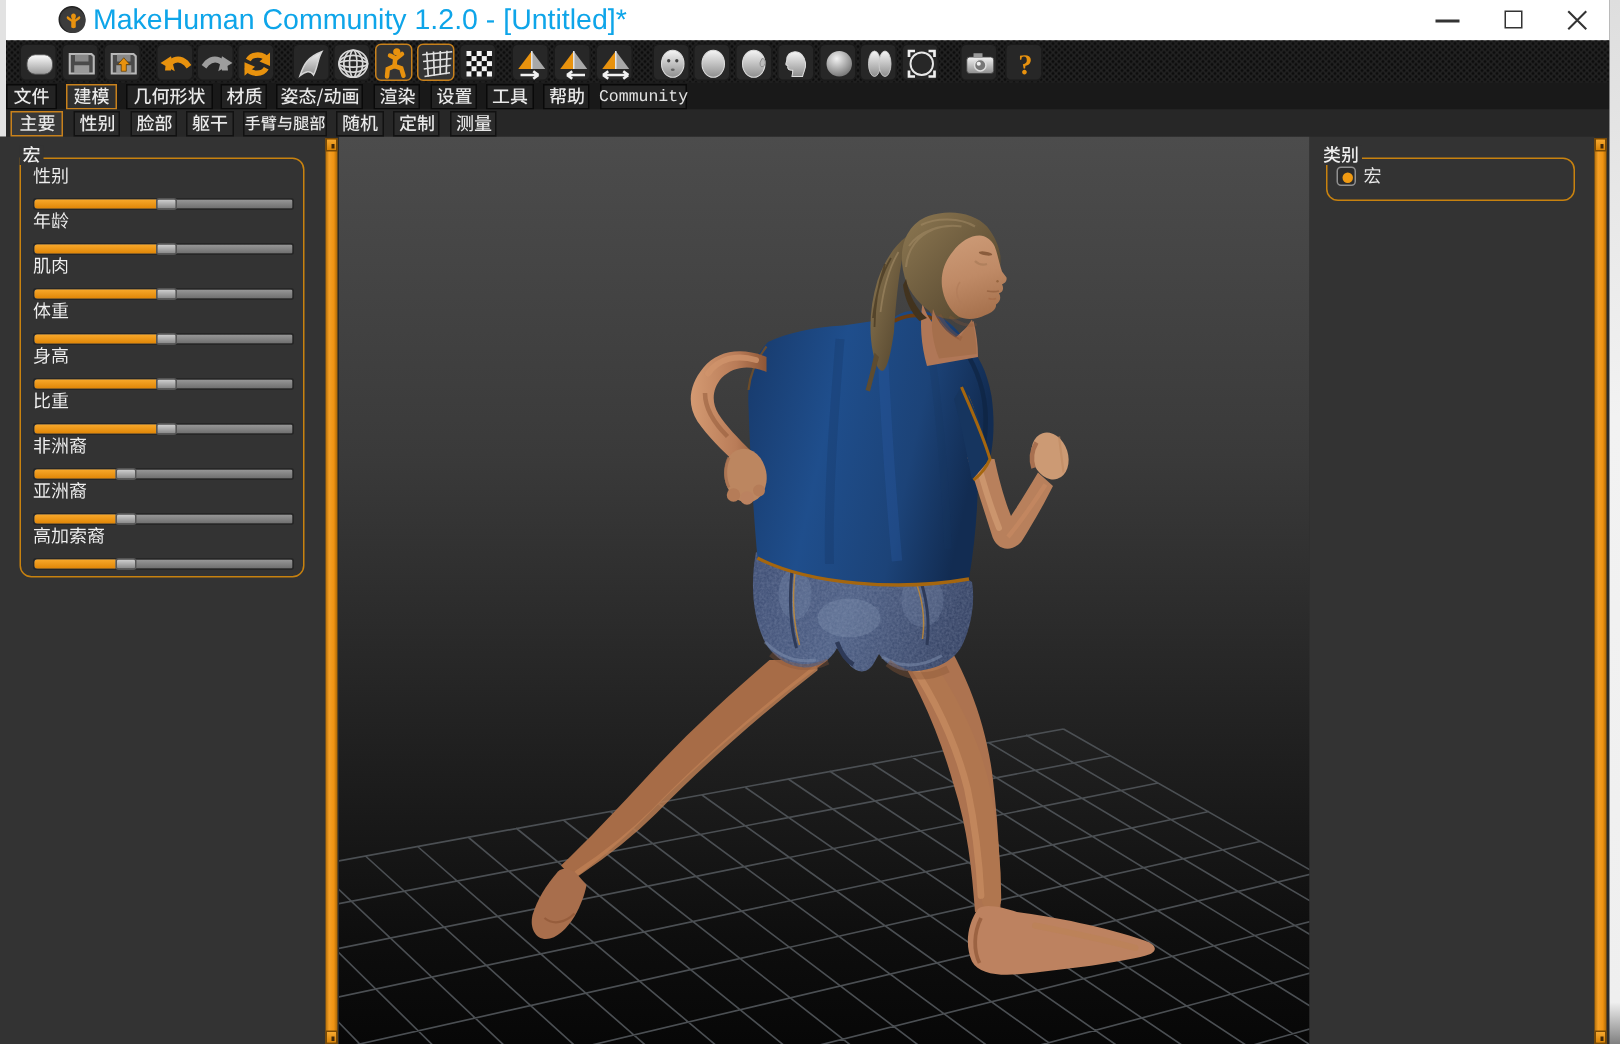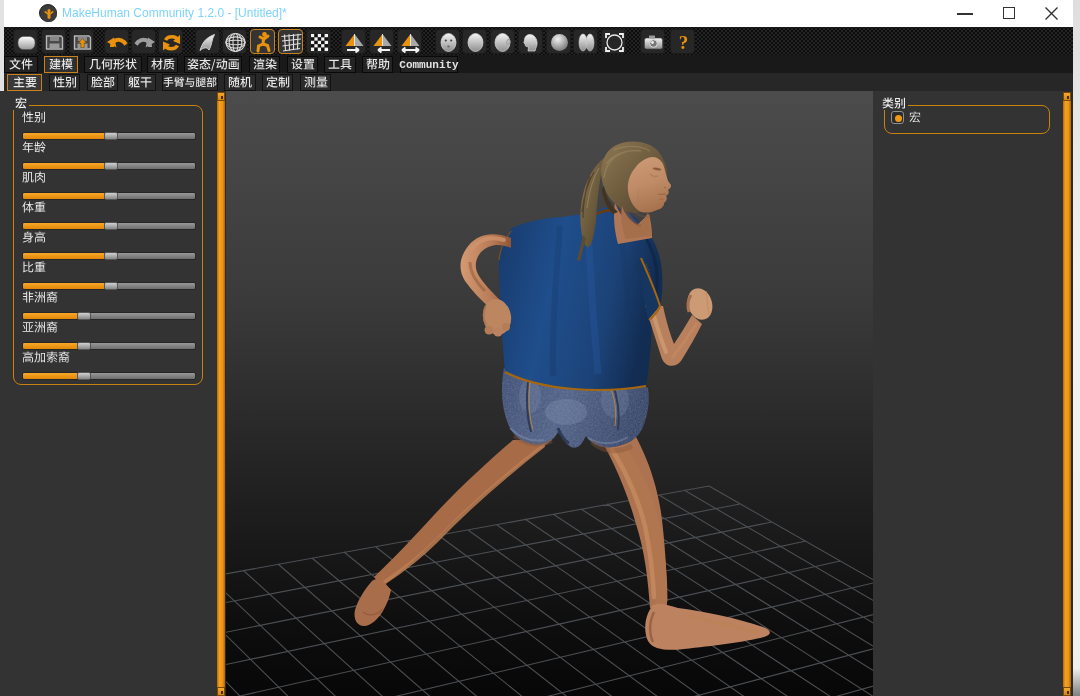--- a/index.html
+++ b/index.html
@@ -1,19 +1,19 @@
 <!DOCTYPE html>
 <html><head><meta charset="utf-8"><title>MakeHuman</title>
 <style>
 *{margin:0;padding:0;box-sizing:border-box}
 html,body{width:1080px;height:696px;overflow:hidden;background:#2b2b2b;
  font-family:"Liberation Sans",sans-serif;}
 .abs{position:absolute}
 #titlebar{left:0;top:0;width:1073px;height:27px;background:#fff;}
-#titletext{left:62px;top:0;height:44px;line-height:27px;font-size:12px;color:#7dd3fc;}
+#titletext{left:62px;top:0;height:44px;line-height:27px;font-size:19px;color:#0ea5e9;}
 #appicon{left:39px;top:4px;width:18px;height:18px;border-radius:50%;background:#3a3a3a;border:1px solid #222;}
 #lstrip{left:0;top:0;width:4px;height:91px;background:#e2e2e2;}
 #rstrip{left:1073px;top:0;width:7px;height:696px;background:linear-gradient(#dedede,#f2f2f2 40%,#efefef 96%,#808080);}
 #toolbar{left:0;top:27px;width:1073px;height:28px;background-color:#232323;
  background-image:radial-gradient(#0d0d0d 1px,transparent 1.1px),radial-gradient(#0d0d0d 1px,transparent 1.1px);
  background-size:4px 4px;background-position:0 0,2px 2px;}
 .tbtn{position:absolute;top:2px;width:25px;height:25px;background:#272727;border:1px solid #1b1b1b;border-radius:4px;}
 .tbtn.on{border:1px solid #c8811c;background:#343434;}
 .tbtn svg{position:absolute;left:0;top:0}
 #menubar{left:0;top:55px;width:1073px;height:18px;background:#191919;}
@@ -513,21 +513,21 @@
       <svg width="24" height="13" viewBox="0 0 24 13">
         <path d="M0.6 9.6V10.7H11.4V9.6H6.6V2.9H10.8V1.7H1.2V2.9H5.3V9.6Z M14.5 1.0V7.9H12.6V9.0H15.8C15.1 9.6 13.6 10.3 12.4 10.8C12.7 11.0 13.1 11.4 13.3 11.6C14.5 11.1 15.9 10.3 16.9 9.6L15.9 9.0H19.8L19.1 9.7C20.4 10.2 21.9 11.0 22.7 11.6L23.6 10.7C22.8 10.2 21.4 9.5 20.1 9.0H23.4V7.9H21.6V1.0ZM15.6 7.9V7.0H20.5V7.9ZM15.6 3.6H20.5V4.5H15.6ZM15.6 2.8V1.9H20.5V2.8ZM15.6 5.3H20.5V6.2H15.6Z" fill="#e8e8e8"></path>
       </svg>
     </div>
     <div class="tab" style="left:362px;width:31px">
       <svg width="24" height="13" viewBox="0 0 24 13">
         <path d="M5.4 6.4V7.4H1.9C3.0 6.9 3.7 6.2 4.0 5.5H6.5V4.6H4.3L4.3 4.2V3.8H6.1V3.0H4.3V2.2H6.4V1.3H4.3V0.4H3.1V1.3H0.7V2.2H3.1V3.0H1.0V3.8H3.1V4.2C3.1 4.3 3.1 4.5 3.1 4.6H0.6V5.5H2.7C2.3 6.0 1.7 6.5 0.7 6.7C1.0 6.9 1.3 7.3 1.5 7.5L1.7 7.5V10.9H2.9V8.4H5.4V11.5H6.6V8.4H9.3V9.8C9.3 9.9 9.3 9.9 9.1 9.9C8.9 10.0 8.1 10.0 7.5 9.9C7.6 10.2 7.8 10.6 7.9 10.9C8.8 10.9 9.5 10.9 9.9 10.8C10.3 10.6 10.5 10.3 10.5 9.8V7.4H6.6V6.4ZM6.9 0.9V6.9H8.0V1.9H9.7C9.4 2.4 9.1 2.9 8.8 3.4C9.8 4.0 10.1 4.5 10.1 4.9C10.1 5.1 10.1 5.3 9.9 5.4C9.7 5.4 9.5 5.4 9.4 5.4C9.0 5.5 8.7 5.5 8.2 5.4C8.4 5.7 8.5 6.1 8.6 6.4C9.0 6.4 9.5 6.4 9.9 6.4C10.2 6.3 10.4 6.3 10.7 6.1C11.1 5.9 11.3 5.5 11.3 5.0C11.3 4.5 10.9 3.9 10.0 3.3C10.4 2.7 10.9 2.0 11.4 1.3L10.6 0.9L10.4 0.9Z M19.4 0.4C19.4 1.4 19.4 2.2 19.4 3.1H17.6V4.2H19.4C19.2 7.0 18.6 9.3 16.4 10.7C16.7 10.9 17.1 11.3 17.2 11.6C19.6 10.0 20.3 7.3 20.5 4.2H22.1C22.0 8.3 21.9 9.9 21.6 10.2C21.5 10.4 21.3 10.4 21.1 10.4C20.9 10.4 20.3 10.4 19.7 10.4C19.8 10.7 20.0 11.1 20.0 11.5C20.6 11.5 21.3 11.5 21.6 11.5C22.0 11.4 22.3 11.3 22.6 10.9C23.0 10.4 23.1 8.7 23.2 3.6C23.2 3.5 23.2 3.1 23.2 3.1H20.5C20.5 2.2 20.5 1.3 20.5 0.4ZM12.4 9.2 12.6 10.4C14.0 10.1 16.1 9.6 18.0 9.1L17.8 8.1L17.3 8.2V1.0H13.2V9.1ZM14.2 8.9V7.1H16.2V8.5ZM14.2 4.5H16.2V6.1H14.2ZM14.2 3.5V2.0H16.2V3.5Z" fill="#e8e8e8"></path>
       </svg>
     </div>
     <div class="tab" style="left:400px;width:58px">
-      <span style="font-family:'Liberation Mono',monospace;font-size:11px;font-weight:bold;color:#e2e2e2;letter-spacing:0">Community</span>
+      <span style="font-family:'Liberation Mono',monospace;font-size:11px;font-weight:normal;color:#e2e2e2;letter-spacing:0">Community</span>
     </div>
   </div>
 <div class="abs" id="subbar">
     <div class="tab on" style="left:7px;width:35px">
       <svg width="24" height="13" viewBox="0 0 24 13">
         <path d="M4.3 1.1C5.0 1.6 5.8 2.2 6.3 2.8H1.2V3.9H5.4V6.3H1.8V7.4H5.4V10.1H0.6V11.2H11.4V10.1H6.6V7.4H10.3V6.3H6.6V3.9H10.8V2.8H6.9L7.5 2.3C7.0 1.8 6.0 1.0 5.3 0.4Z M19.9 7.9C19.5 8.5 19.0 8.9 18.4 9.3C17.7 9.1 16.8 8.9 16.0 8.7C16.2 8.5 16.4 8.2 16.7 7.9ZM13.4 2.8V6.0H16.5C16.4 6.3 16.2 6.6 16.0 6.9H12.6V7.9H15.3C14.9 8.4 14.5 8.9 14.2 9.3C15.1 9.5 16.1 9.7 17.0 10.0C15.9 10.3 14.4 10.5 12.7 10.6C12.9 10.8 13.1 11.2 13.2 11.6C15.5 11.4 17.2 11.0 18.6 10.4C20.0 10.8 21.3 11.2 22.2 11.6L23.1 10.7C22.2 10.3 21.1 10.0 19.8 9.6C20.3 9.2 20.8 8.6 21.1 7.9H23.4V6.9H17.3C17.5 6.6 17.6 6.4 17.7 6.1L17.1 6.0H22.7V2.8H19.8V1.9H23.2V0.9H12.8V1.9H16.0V2.8ZM17.1 1.9H18.8V2.8H17.1ZM14.4 3.7H16.0V5.1H14.4ZM17.1 3.7H18.8V5.1H17.1ZM19.8 3.7H21.6V5.1H19.8Z" fill="#e8e8e8"></path>
       </svg>
     </div>
     <div class="tab" style="left:49px;width:31px">
       <svg width="24" height="13" viewBox="0 0 24 13">

